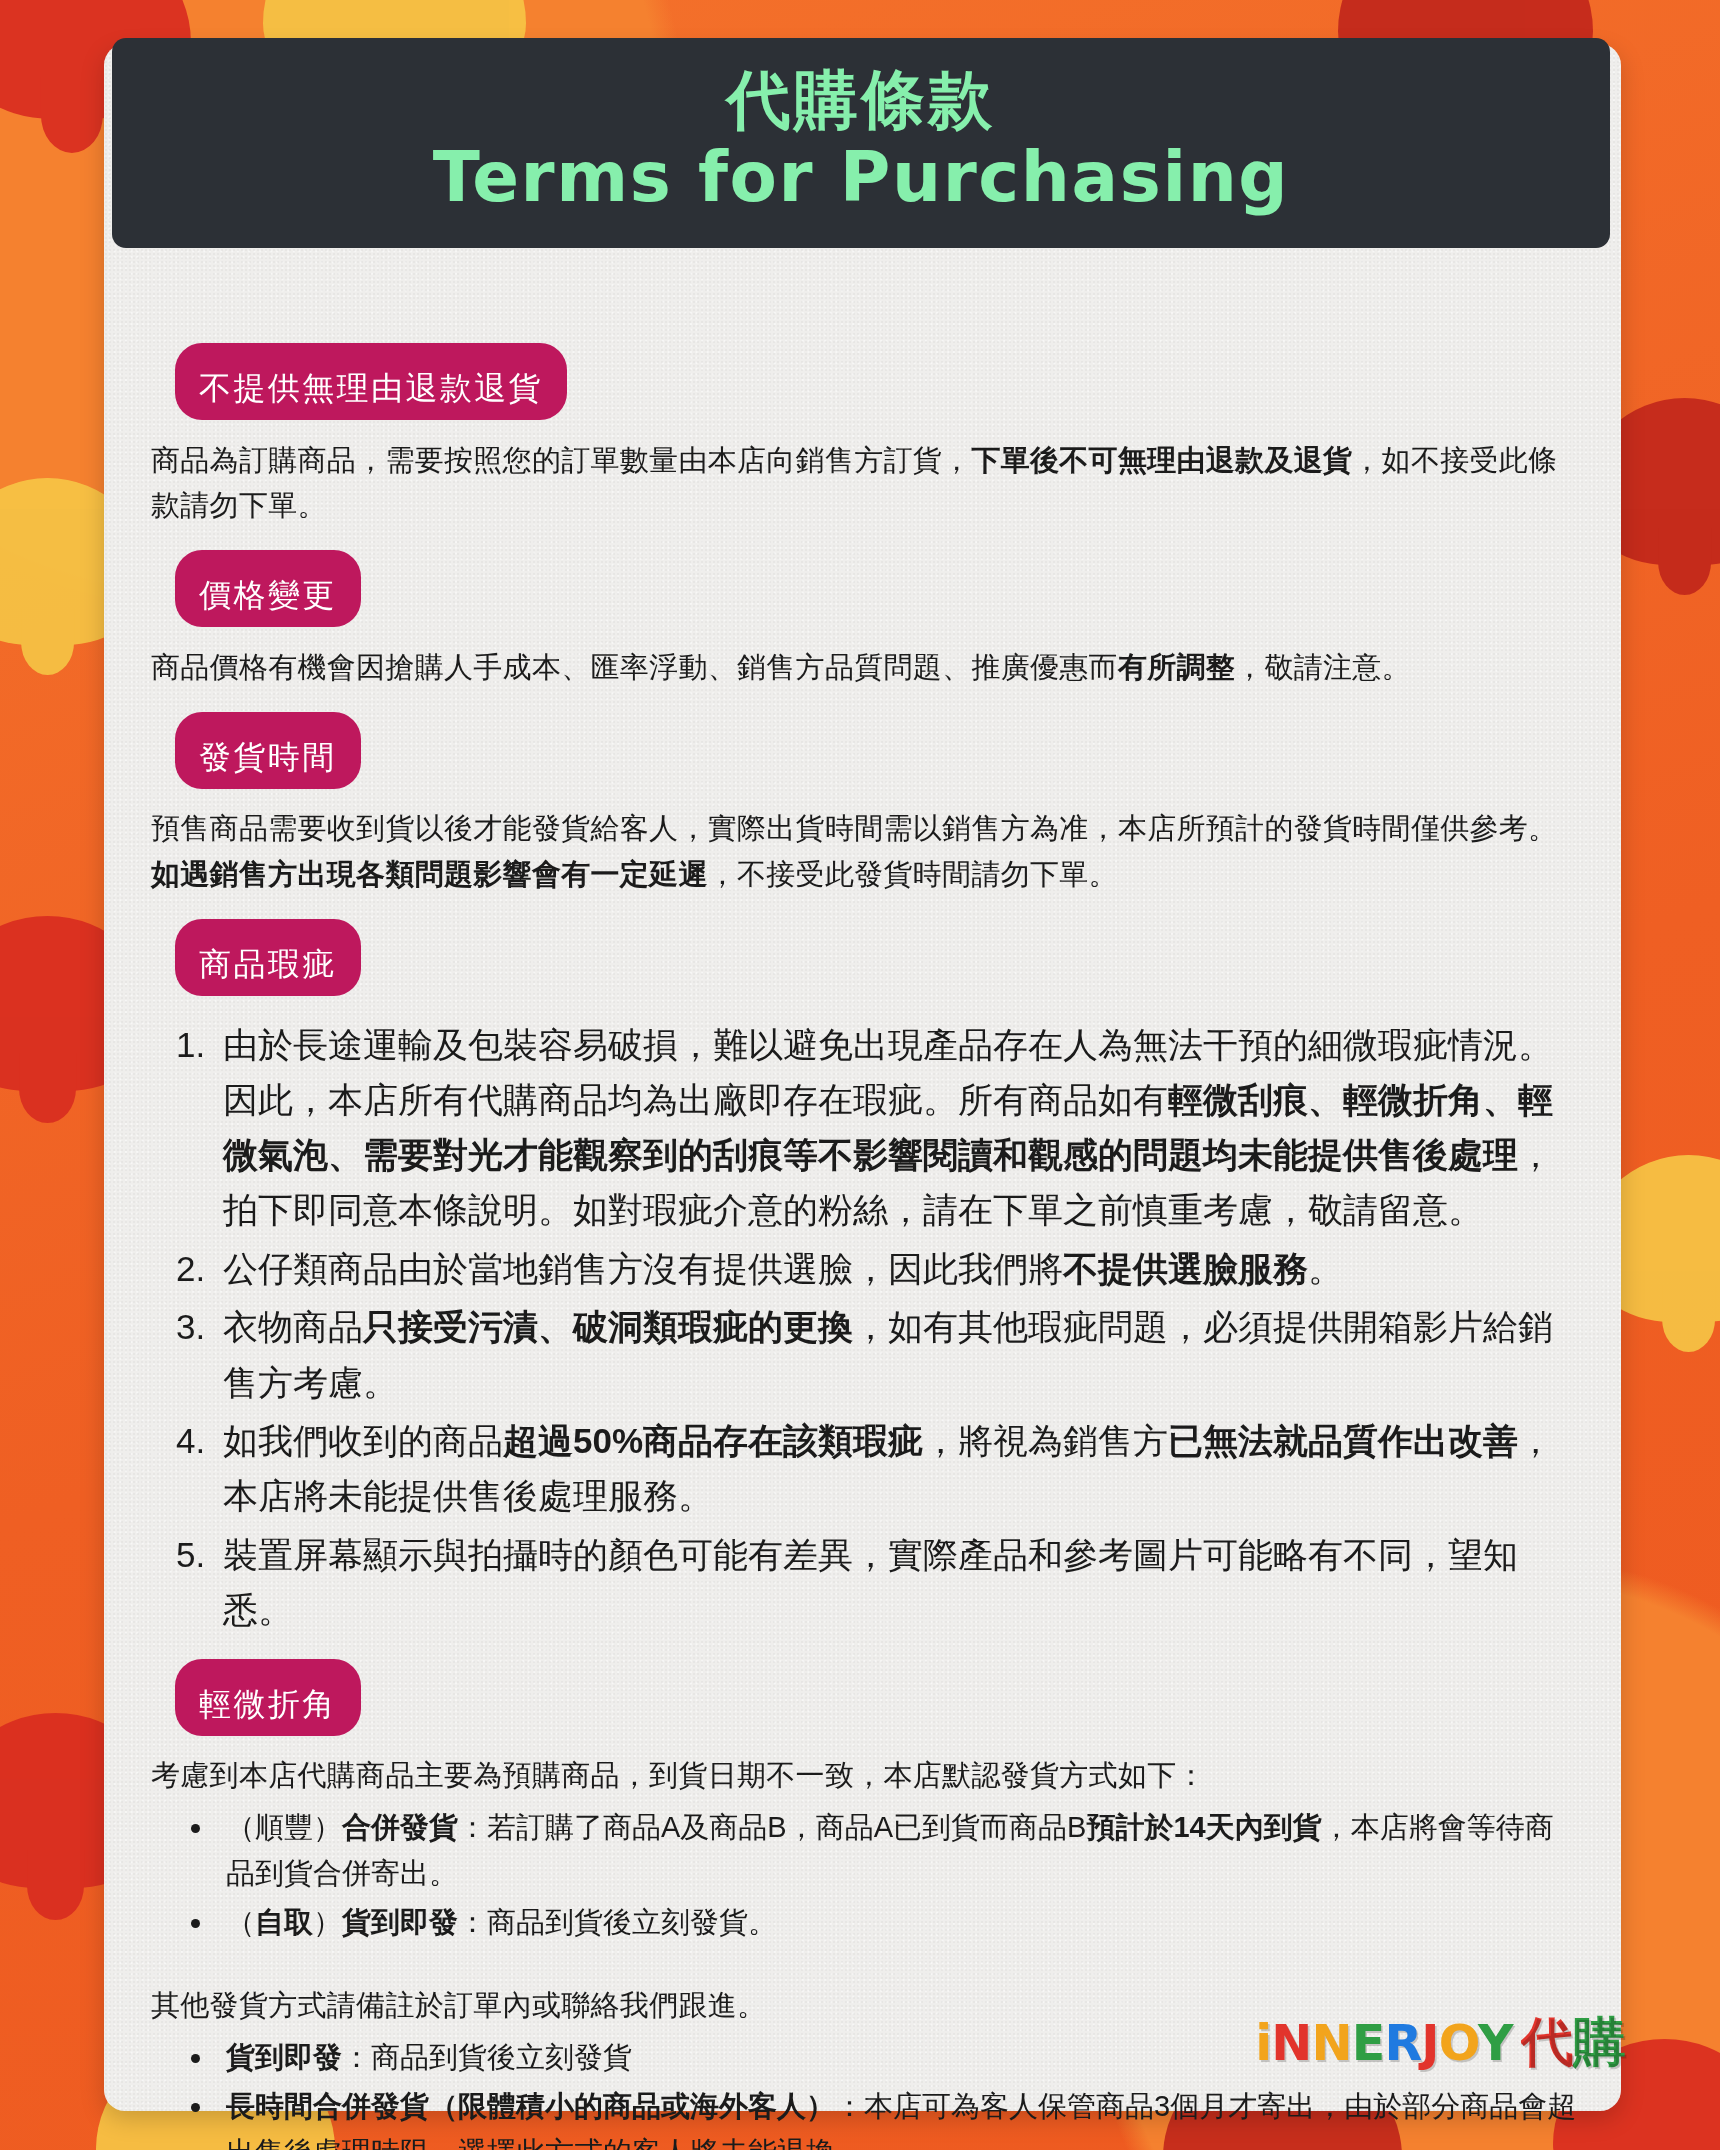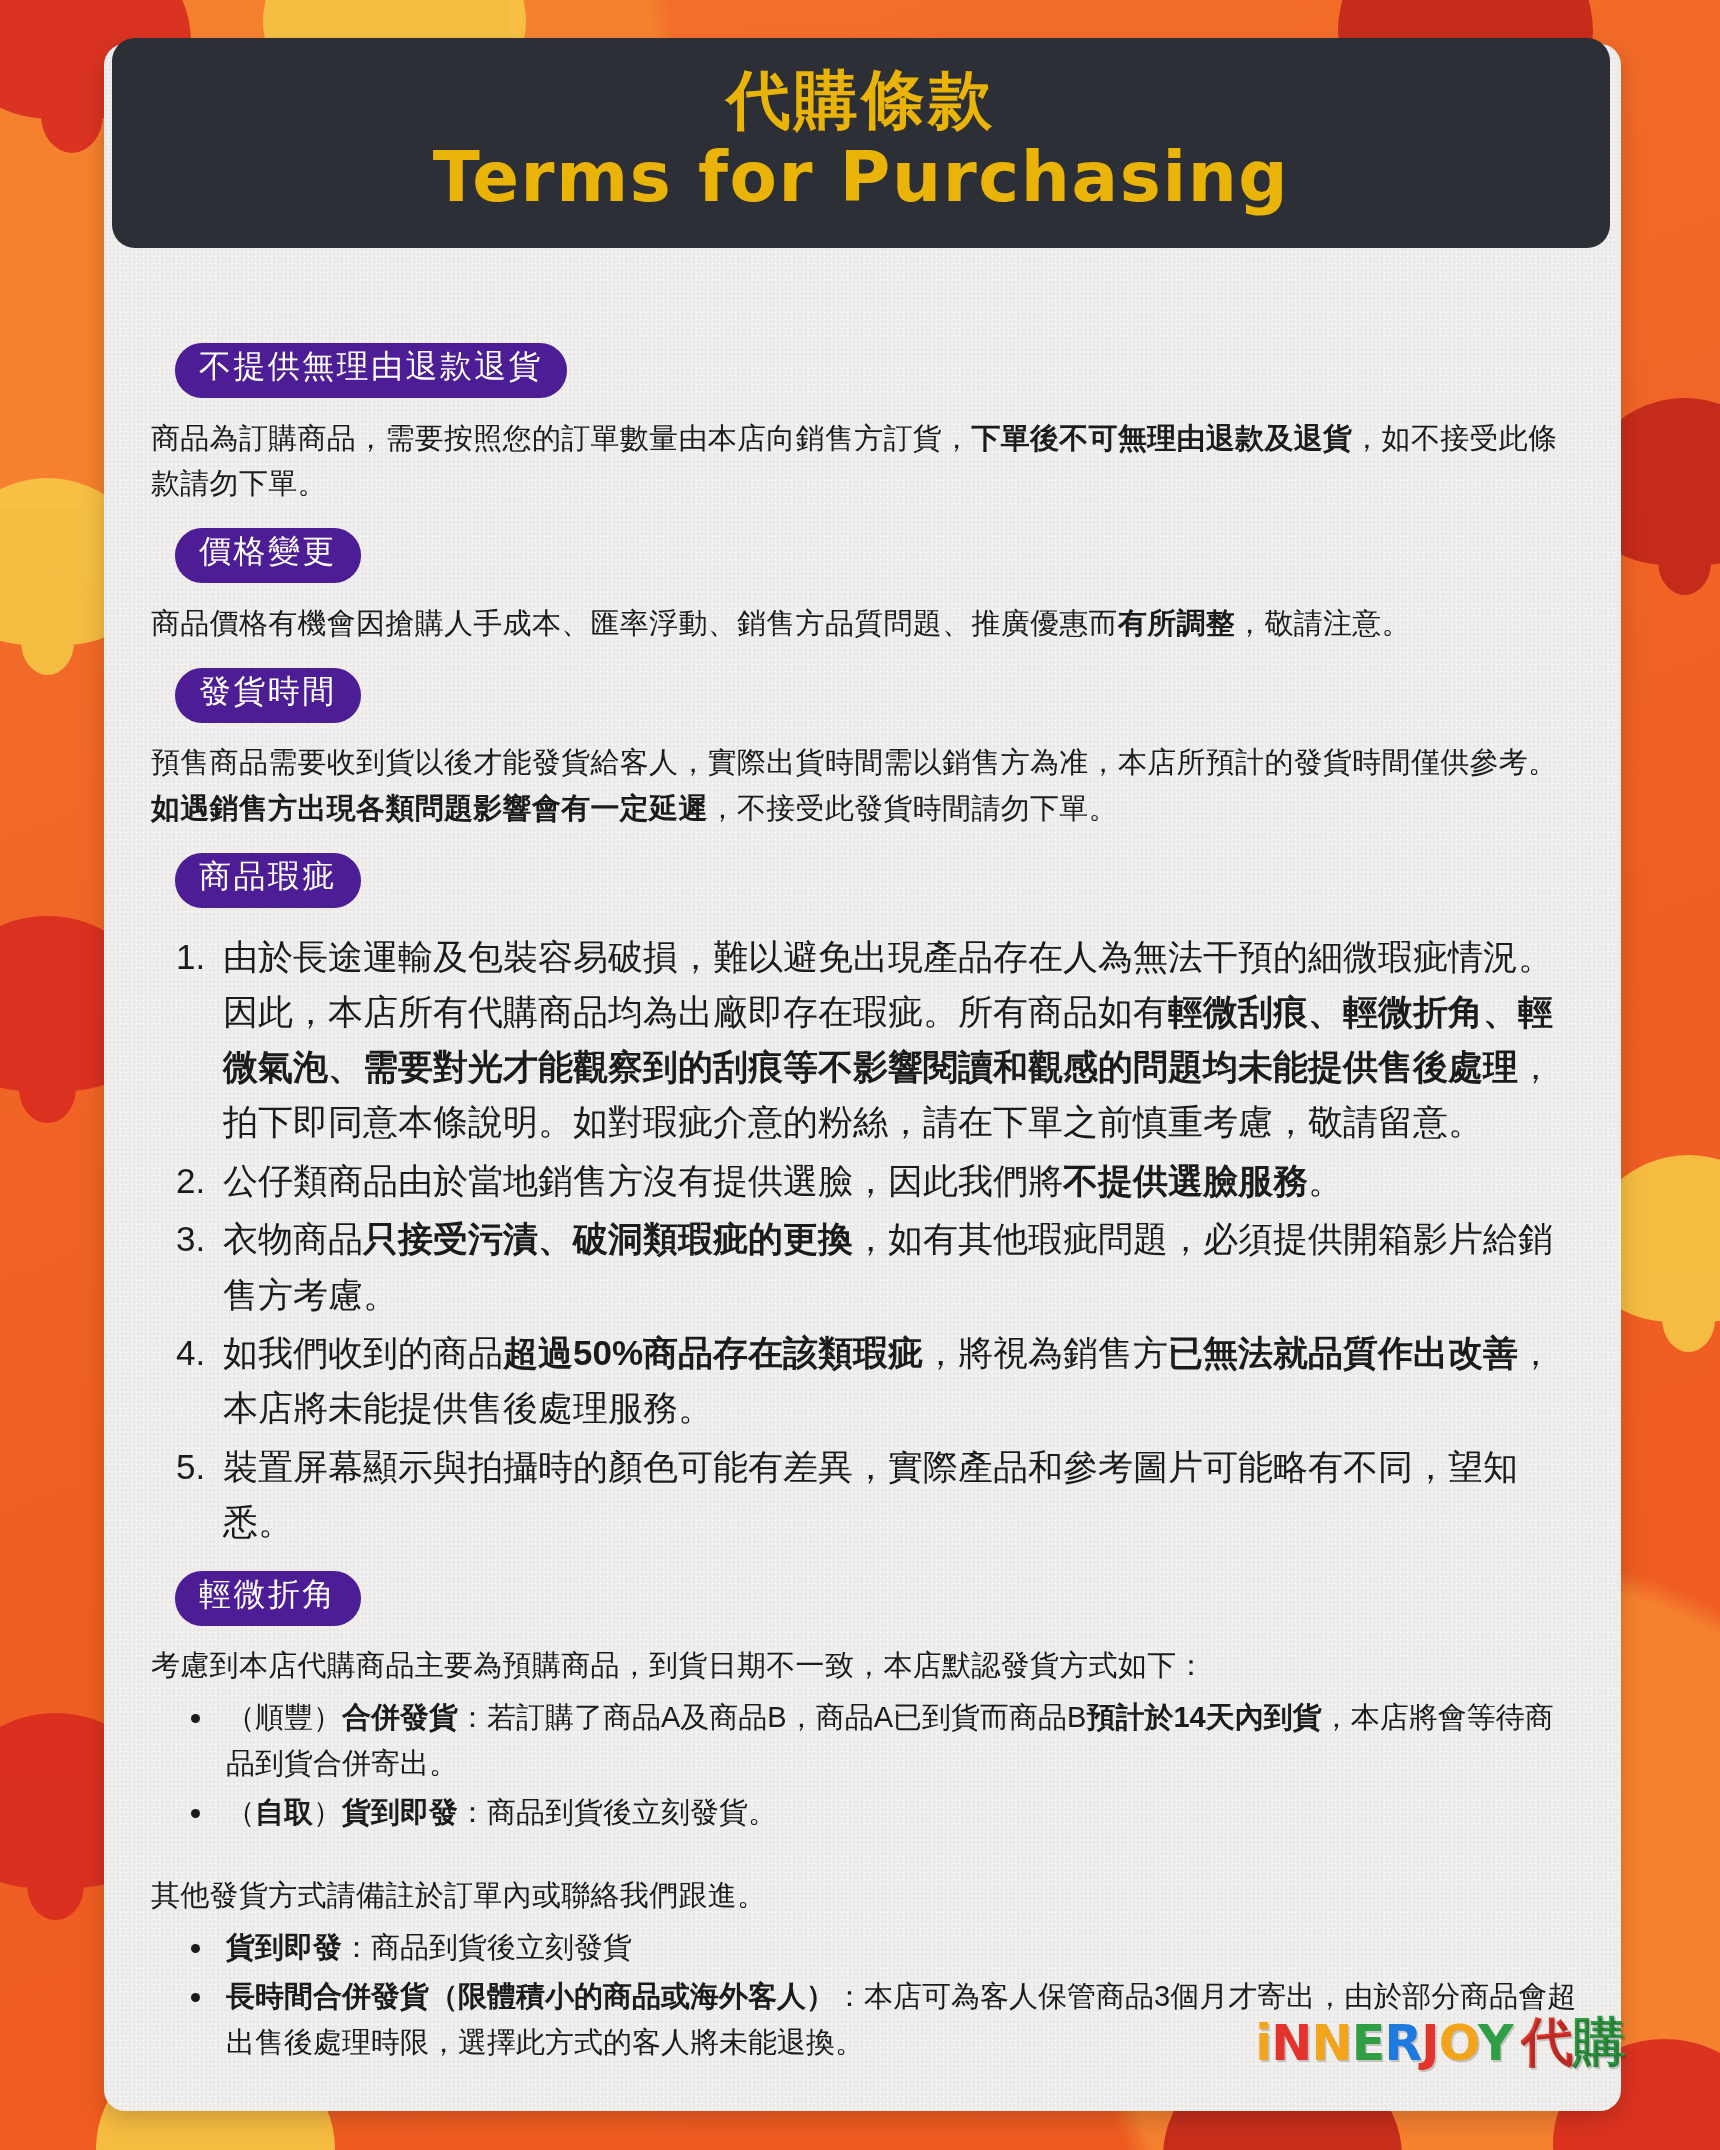--- a/index.html
+++ b/index.html
@@ -70,24 +70,24 @@
     pointer-events: none;
   }
 
   
   .header {
     position: absolute;
     left: 112px;
     top: 38px;
     width: 1498px;
     background: #2c3036;
-    border-radius: 23px;
+    border-radius: 14px;
     padding: 27px 0 32px;
     text-align: center;
-    color: #eab308;
+    color: #86efac;
   }
   .header h1 {
     margin: 0;
     font-size: 64px;
     line-height: 1.12;
     font-weight: bold;
     letter-spacing: 3.2px;
   }
   .header h2 {
     margin: 3.2px 0 0;
@@ -102,25 +102,25 @@
   .content {
     position: absolute;
     left: 151px;
     top: 343px;
     width: 1426px;
     color: #1b1b1b;
   }
 
   .badge {
     display: inline-block;
-    background: #4c1d95;
+    background: #be185d;
     color: #fff;
     font-size: 32px;
     line-height: 1;
-    padding: 7px 24px 16px;
+    padding: 29px 24px 16px;
     border-radius: 27px;
     margin: 0 0 8px 24px;
     letter-spacing: 2.4px;
   }
   .sec { margin-bottom: 21px; }
   .sec + .sec { margin-top: 16px; }
 
   p.body {
     margin: 9.6px 0 0;
     font-size: 29px;

